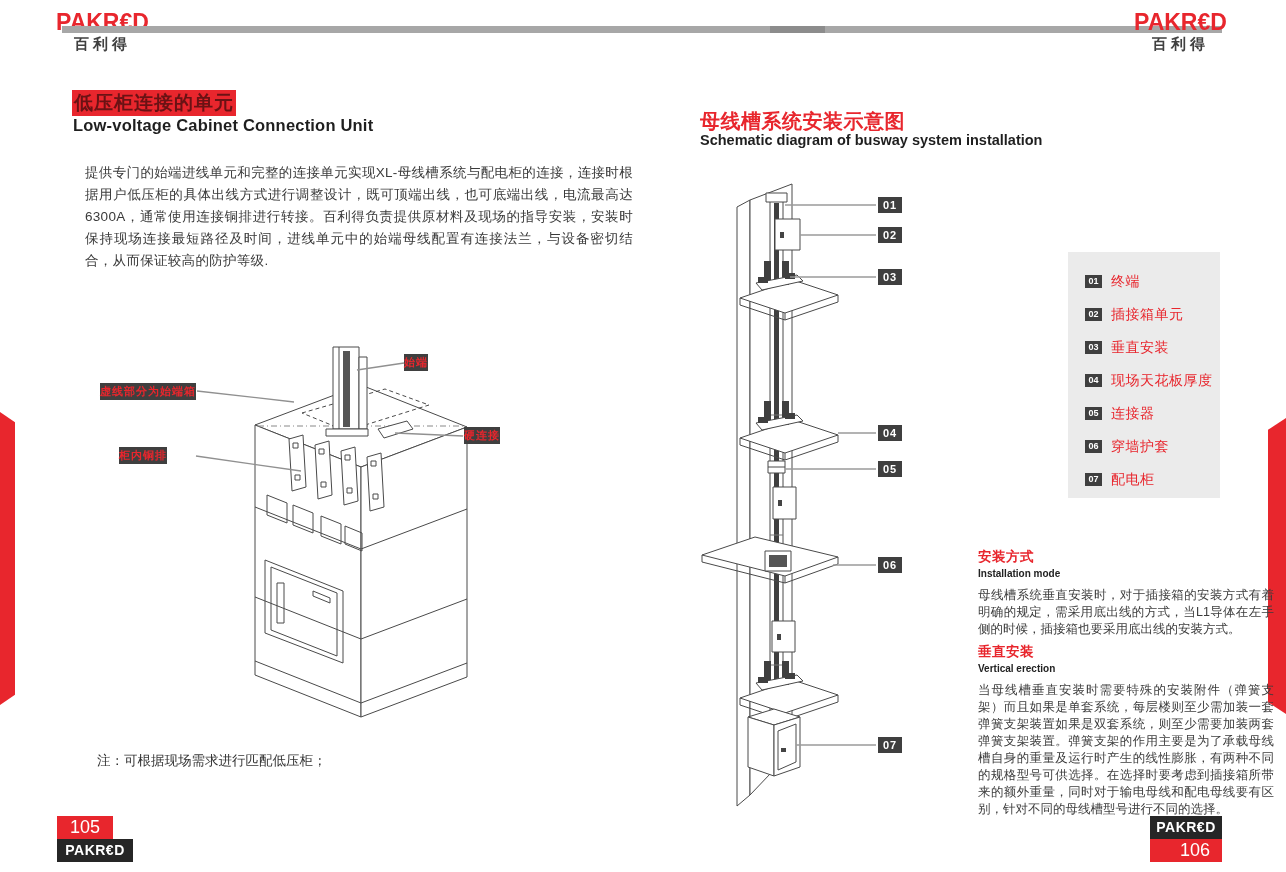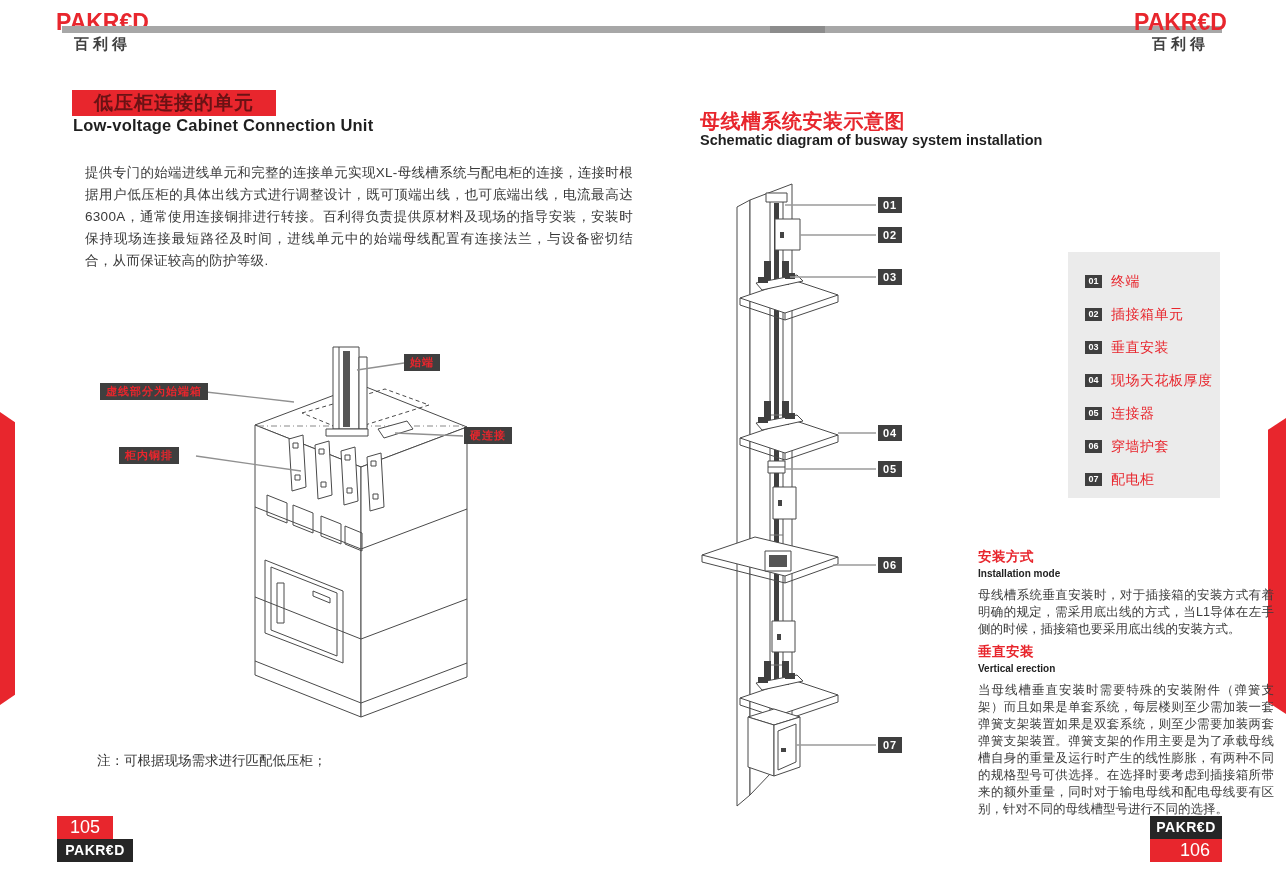--- a/index.html
+++ b/index.html
@@ -13,28 +13,28 @@
   .logo-tr{left:1134px;top:10px;}
   .top-bar{position:absolute;left:62px;top:26px;width:1160px;height:7px;background:#a7a7a7;}
   .top-bar-dark{position:absolute;left:708px;top:0;width:55px;height:7px;background:#8c8c8c;}
   
   .band-left{position:absolute;left:0;top:412px;width:15px;height:293px;background:#e8262d;
              clip-path:polygon(0 0,100% 3.5%,100% 96.5%,0 100%);}
   .band-right{position:absolute;left:1268px;top:418px;width:18px;height:296px;background:#e8262d;
               clip-path:polygon(0 4%,100% 0,100% 100%,0 96%);}
   
   .lv-banner{position:absolute;left:72px;top:90px;height:26px;line-height:26px;background:#e8262d;
-             color:#6a1214;font-size:19px;font-weight:bold;padding:0 22px;letter-spacing:1px;}
+             color:#6a1214;font-size:19px;font-weight:bold;padding:0 2px;letter-spacing:1px;}
   .lv-title-en{position:absolute;left:73px;top:116px;font-size:16.5px;font-weight:bold;color:#1f1f1f;letter-spacing:0.2px;}
   .lv-intro{position:absolute;left:76px;top:148px;width:548px;font-size:13.5px;line-height:22px;
             color:#3a3a3a;text-align:justify;letter-spacing:0.3px;margin-left:9px;}
   .lv-note{position:absolute;left:97px;top:752px;font-size:13.5px;color:#333;}
   
   .dlabel{position:absolute;background:#3f3f3f;color:#e8262d;font-size:11px;font-weight:bold;
-          height:17px;line-height:17px;text-align:center;padding:0 6px;letter-spacing:1px;white-space:nowrap;}
+          height:17px;line-height:17px;text-align:center;padding:0 0;letter-spacing:1px;white-space:nowrap;}
   
   .rp-title-zh{position:absolute;left:700px;top:108px;font-size:20px;font-weight:bold;color:#e8262d;letter-spacing:0.5px;}
   .rp-title-en{position:absolute;left:700px;top:132px;font-size:14.5px;font-weight:bold;color:#1f1f1f;}
   .callout{position:absolute;width:24px;height:16px;background:#3f3f3f;color:#fff;font-size:11px;
            font-weight:bold;text-align:center;line-height:16px;letter-spacing:1px;}
   .legend{position:absolute;left:1068px;top:252px;width:152px;height:246px;background:#ebebeb;
           box-sizing:border-box;padding:13px 0 0 17px;}
   .legend-row{display:flex;align-items:center;height:33px;}
   .legend-num{width:17px;height:13px;background:#3f3f3f;color:#fff;font-size:9px;font-weight:bold;
               text-align:center;line-height:13px;flex:0 0 auto;}

